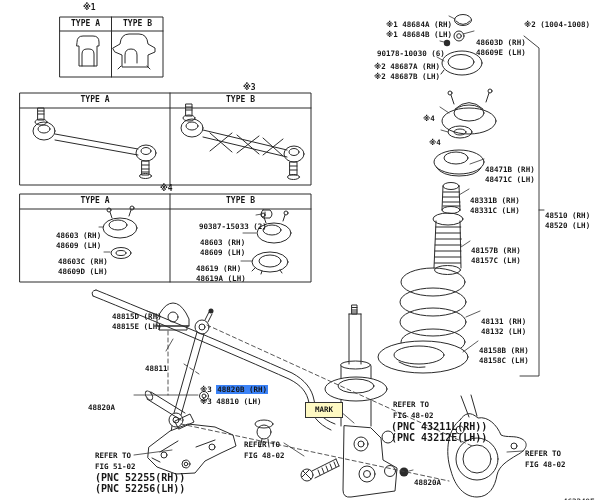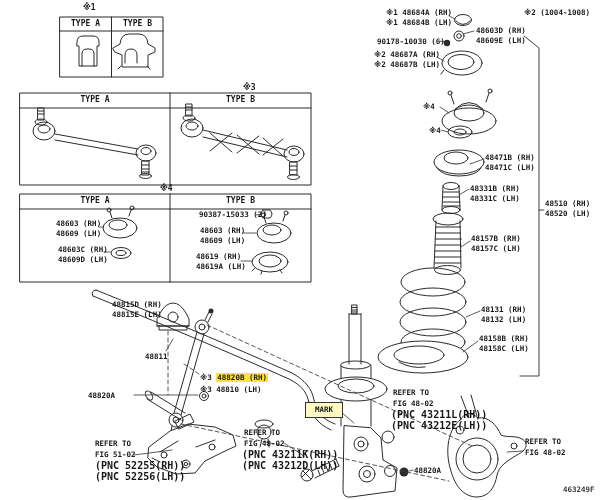--- a/index.html
+++ b/index.html
@@ -1,20 +1,20 @@
 <!DOCTYPE html>
 <html><head>
 <meta charset="utf-8">
 <style>
   html,body{margin:0;padding:0;background:#fff;}
   #canvas{position:relative;width:600px;height:500px;background:#ffffff;overflow:hidden;
           font-family:"DejaVu Sans Mono","DejaVu Sans",monospace;}
   #art{position:absolute;left:0;top:0;z-index:1;}
   .lbl{position:absolute;z-index:2;font:bold 7.5px/10px "DejaVu Sans Mono","DejaVu Sans",monospace;
-       color:#161616;white-space:pre;}
+       color:#161616;white-space:pre;margin-top:12px;}
   .pnc{font-size:10px;line-height:11px;}
   .head{line-height:11px;}
   .hdr{position:absolute;z-index:2;font:bold 8px/14px "DejaVu Sans Mono","DejaVu Sans",monospace;
        color:#161616;text-align:center;}
   .marker{position:absolute;z-index:2;font:bold 8px/10px "DejaVu Sans Mono","DejaVu Sans",monospace;color:#161616;}
   .hl{padding:0 1px;}
   #mark-box{position:absolute;z-index:2;left:305px;top:402px;width:36px;height:14px;border:1px solid #333;
             background:#fef9c3;text-align:center;font:bold 7.5px/14px "DejaVu Sans Mono","DejaVu Sans",monospace;color:#161616;}
   .code{color:#3a3a3a;}
 </style>
@@ -306,34 +306,32 @@
   <div class="lbl" style="left:481px;top:305px">48131 (RH)
 48132 (LH)</div>
   <div class="lbl" style="left:479px;top:334px">48158B (RH)
 48158C (LH)</div>
 
   <div class="lbl" style="left:112px;top:300px">48815D (RH)
 48815E (LH)</div>
   <div class="lbl" style="left:145px;top:352px">48811</div>
   <div class="lbl" style="left:88px;top:391px">48820A</div>
 
-  <div class="lbl" style="left:200px;top:373px"><span>※3 </span><span class="hl" style="background-color: #fde047;">48820B (RH)</span></div>
+  <div class="lbl" style="left:200px;top:373px"><span>※3 </span><span class="hl" style="background-color: #3b82f6;">48820B (RH)</span></div>
   <div class="lbl" style="left:200px;top:385px">※3 48810 (LH)</div>
 
   <div id="mark-box">MARK</div>
   <div class="lbl" style="left:414px;top:466px">48820A</div>
 
   <div class="lbl head" style="left:95px;top:438px">REFER TO
 FIG 51-02</div>
   <div class="lbl pnc" style="left:95px;top:460px">(PNC 52255(RH))
 (PNC 52256(LH))</div>
   <div class="lbl head" style="left:244px;top:427px">REFER TO
 FIG 48-02</div>
-  <div class="lbl pnc" style="left:242px;top:449px">(PNC 43211K(RH))
-(PNC 43212D(LH))</div>
   <div class="lbl head" style="left:393px;top:387px">REFER TO
 FIG 48-02</div>
   <div class="lbl pnc" style="left:391px;top:409px">(PNC 43211L(RH))
 (PNC 43212E(LH))</div>
   <div class="lbl head" style="left:525px;top:436px">REFER TO
 FIG 48-02</div>
 
   <div class="lbl code" style="left:563px;top:485px">463249F</div>
 
 </div>

